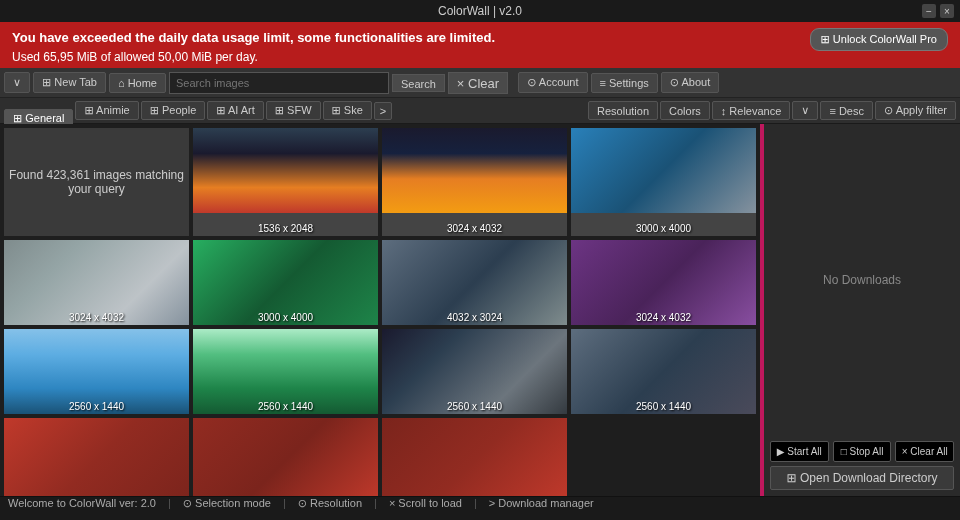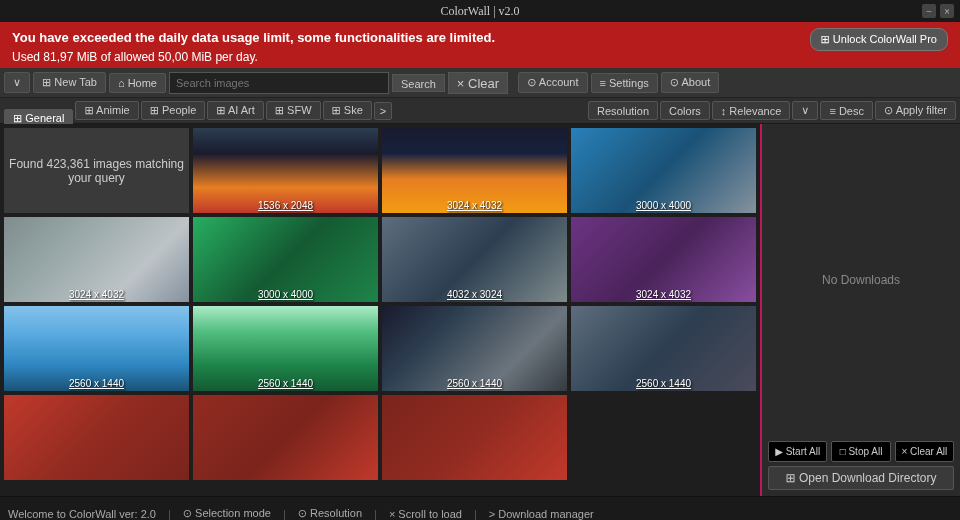--- a/index.html
+++ b/index.html
@@ -16,21 +16,20 @@
     
     #title-bar {
       background: #1a1a1a;
       height: 22px;
       display: flex;
       align-items: center;
       justify-content: center;
       font-size: 12px;
       color: #ccc;
       position: relative;
-      font-family: Liberation Serif, serif;
     }
     #title-bar-controls {
       position: absolute;
       right: 6px;
       display: flex;
       gap: 4px;
     }
     .title-btn {
       width: 14px;
       height: 14px;
@@ -201,38 +200,37 @@
     .image-label {
       position: absolute;
       bottom: 2px;
       left: 0;
       right: 0;
       text-align: center;
       font-size: 10px;
       color: #fff;
       text-shadow: 1px 1px 2px #000;
       pointer-events: none;
-      text-decoration: underline;
     }
     .found-cell {
       background: #3a3a3a;
       display: flex;
       align-items: center;
       justify-content: center;
       text-align: center;
       color: #ccc;
       font-size: 12px;
-      height: 85px;
+      height: 108px;
     }
 
     
     #right-panel {
       width: 200px;
       background: #2a2a2a;
-      border-left: 2px solid #be185d;
+      border-left: 4px solid #be185d;
       display: flex;
       flex-direction: column;
     }
     #downloads-area {
       flex: 1;
       display: flex;
       align-items: center;
       justify-content: center;
       color: #888;
       font-size: 12px;
@@ -268,21 +266,21 @@
       border-radius: 2px;
       text-align: center;
       width: 100%;
     }
 
     
     #status-bar {
       background: #1a1a1a;
       height: 24px;
       display: flex;
-      align-items: flex-end;
+      align-items: flex-start;
       padding: 0 8px;
       gap: 12px;
       border-top: 1px solid #111;
       font-size: 11px;
       color: #aaa;
     }
     .status-item {
       display: flex;
       align-items: center;
       gap: 3px;
@@ -317,21 +315,21 @@
   <span>ColorWall | v2.0</span>
   <div id="title-bar-controls">
     <div class="title-btn">−</div>
     <div class="title-btn">×</div>
   </div>
 </div>
 
 <div id="warning-banner">
   <div id="warning-text">
     <strong>You have exceeded the daily data usage limit, some functionalities are limited.</strong><br>
-    <span>Used 81,97 MiB of allowed 50,00 MiB per day.</span>
+    <span>Used 65,95 MiB of allowed 50,00 MiB per day.</span>
   </div>
   <button id="unlock-btn" class="unlock-btn">⊞ Unlock ColorWall Pro</button>
 </div>
 
 <div id="toolbar">
   <button class="toolbar-btn">∨</button>
   <button class="toolbar-btn">⊞ New Tab</button>
   <button class="toolbar-btn">⌂ Home</button>
   <div id="search-input-wrap">
     <input id="search-box" type="text" placeholder="Search images" style="">

